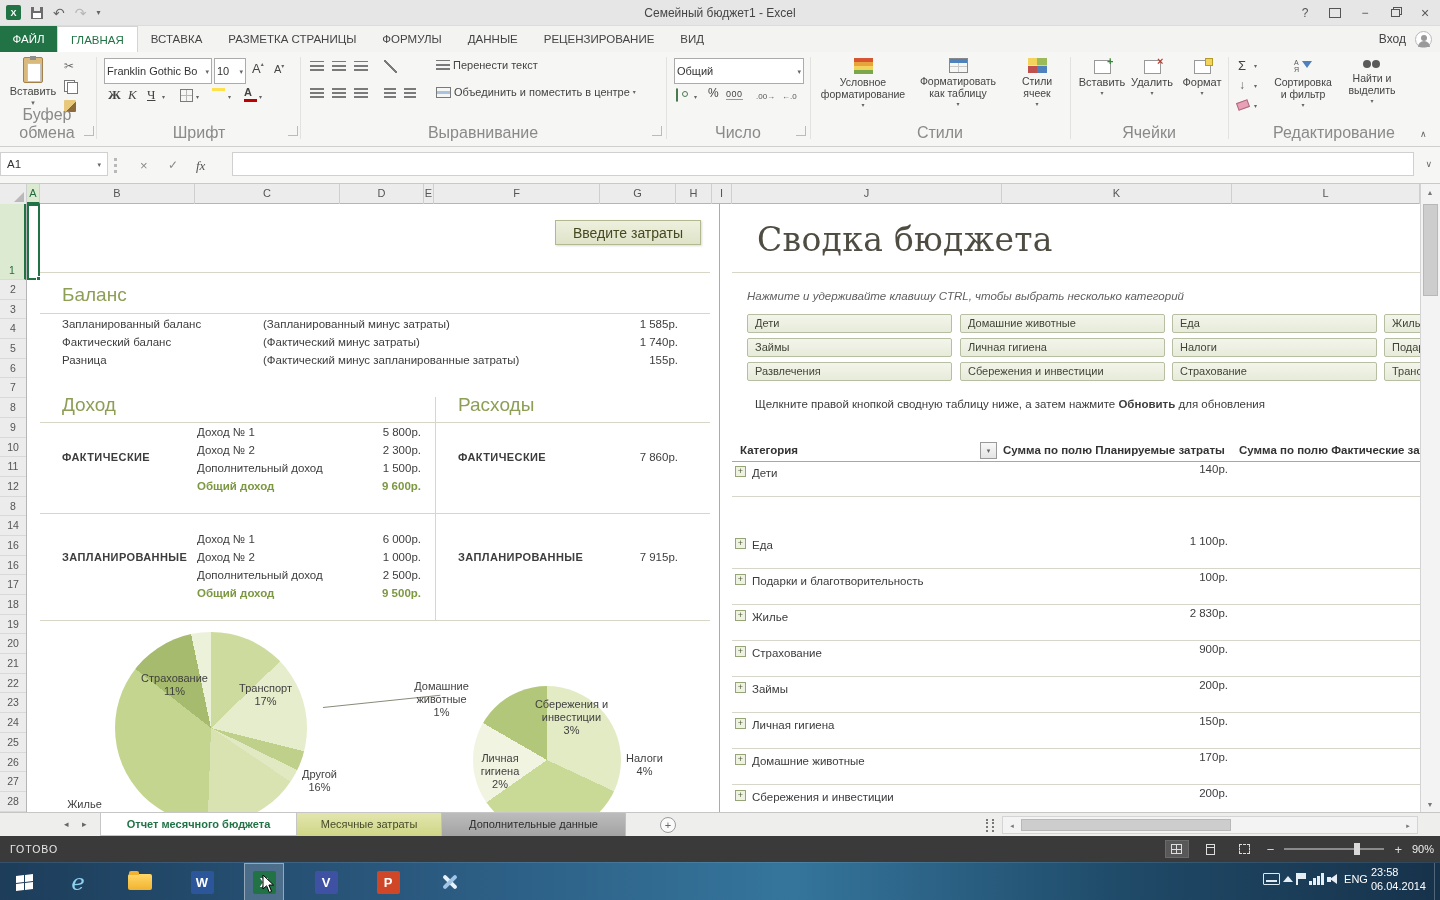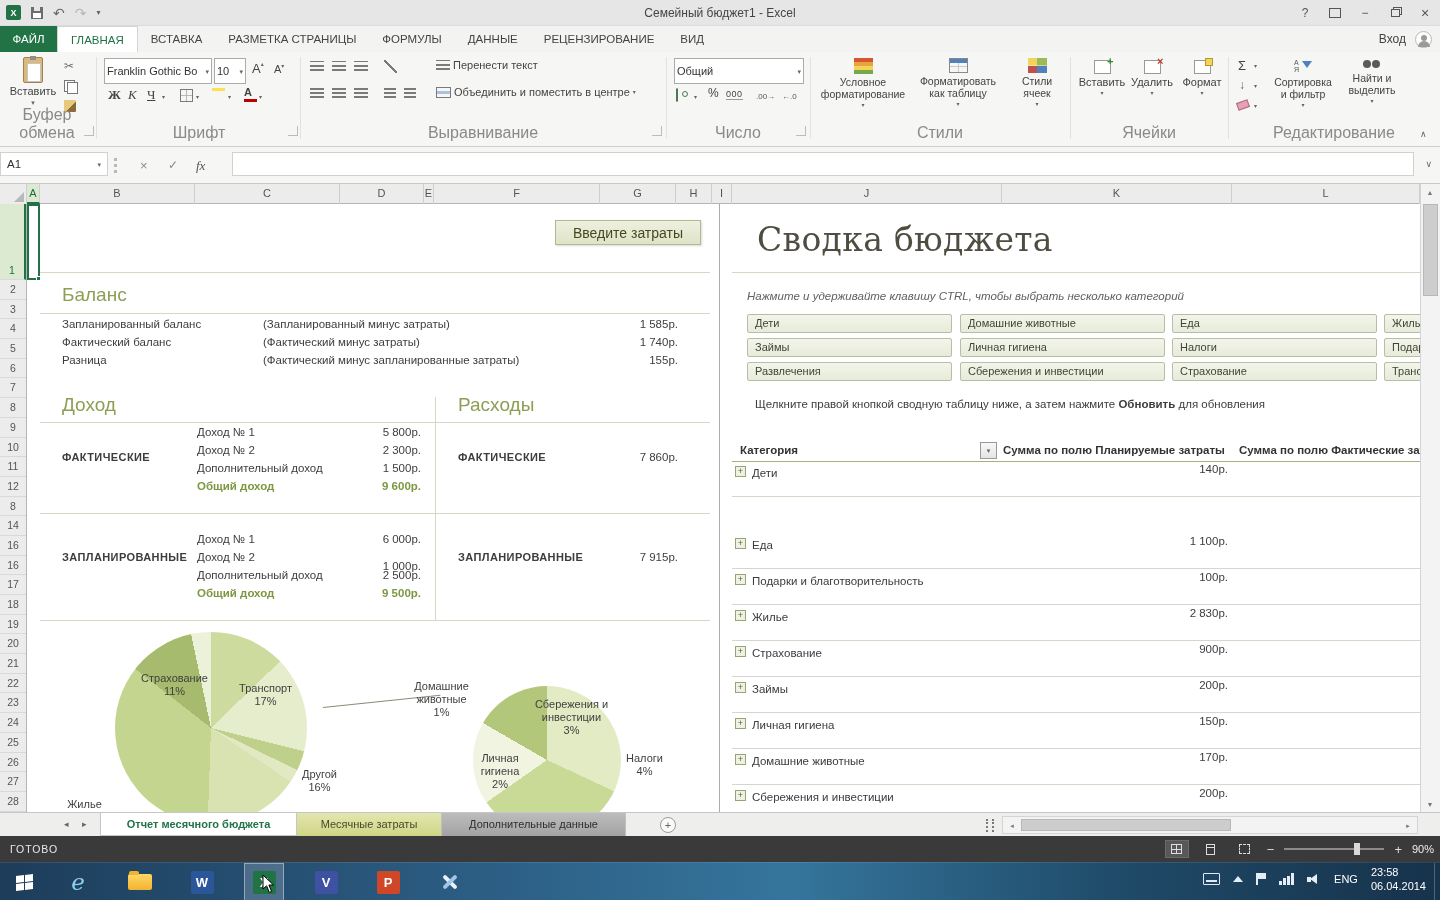--- a/index.html
+++ b/index.html
@@ -156,21 +156,21 @@
   .sq.word{background:#2b579a}.sq.word::before{content:"W"}
   .sq.excel{background:#217346}.sq.excel::before{content:"X"}
   .sq.visio{background:#3f51a3}.sq.visio::before{content:"V"}
   .sq.ppt{background:#d04727}.sq.ppt::before{content:"P"}
   .ie-e{color:#8ed0f0;font-size:23px;font-style:italic;font-family:"DejaVu Serif",serif}
   .folder{width:24px;height:16px;background:linear-gradient(#ffd867,#f2b22f);border-radius:2px;position:relative}
   .folder::before{content:"";position:absolute;left:1px;top:-3px;width:10px;height:4px;background:#f2b22f;border-radius:2px 2px 0 0}
   .tools{width:24px;height:24px;position:relative}
   .tools::before{content:"";position:absolute;left:3px;top:10px;width:18px;height:4px;background:#e8f2fa;border-radius:2px;transform:rotate(45deg)}
   .tools::after{content:"";position:absolute;left:3px;top:10px;width:18px;height:4px;background:#9fc6e8;border-radius:2px;transform:rotate(-45deg)}
-  .tray{position:absolute;right:14px;top:0;height:32px;display:flex;align-items:center;gap:13px}
+  .tray{position:absolute;right:14px;top:0;height:32px;display:flex;align-items:center;gap:3px}
   .kbd{width:17px;height:12px;border:1px solid #dfe9f2;border-radius:1px;position:relative}
   .kbd::after{content:"";position:absolute;left:2px;right:2px;bottom:2px;height:2px;background:#dfe9f2}
   .tri-up{width:0;height:0;border-left:5px solid transparent;border-right:5px solid transparent;border-bottom:6px solid #e6eef5}
   .flagic{width:10px;height:12px;border-left:2px solid #e6eef5;position:relative}
   .flagic::after{content:"";position:absolute;left:0;top:0;width:8px;height:6px;background:#e6eef5}
   .net{display:flex;align-items:flex-end;gap:1px;height:12px}
   .net span{width:3px;background:#e6eef5}
   .vol{width:14px;height:12px;position:relative}
   .vol::before{content:"";position:absolute;left:0;top:4px;width:4px;height:5px;background:#e6eef5}
   .vol::after{content:"";position:absolute;left:3px;top:1px;border-top:5.5px solid transparent;border-bottom:5.5px solid transparent;border-right:7px solid #e6eef5}
@@ -452,21 +452,21 @@
     <div class="abs lbl grn valr" style="left:300px;top:276px;width:94px">9 600р.</div>
     <div class="abs capslbl" style="left:431px;top:247px">ФАКТИЧЕСКИЕ</div>
     <div class="abs lbl valr" style="left:560px;top:247px;width:91px">7 860р.</div>
 
     <div class="abs rule" style="left:13px;top:309px;width:670px"></div>
 
     <div class="abs capslbl" style="left:35px;top:347px">ЗАПЛАНИРОВАННЫЕ</div>
     <div class="abs lbl" style="left:170px;top:329px">Доход № 1</div>
     <div class="abs lbl valr" style="left:300px;top:329px;width:94px">6 000р.</div>
     <div class="abs lbl" style="left:170px;top:347px">Доход № 2</div>
-    <div class="abs lbl valr" style="left:300px;top:356px;width:94px">1 000р.</div>
+    <div class="abs lbl valr" style="left:300px;top:347px;width:94px">1 000р.</div>
     <div class="abs lbl" style="left:170px;top:365px">Дополнительный доход</div>
     <div class="abs lbl valr" style="left:300px;top:365px;width:94px">2 500р.</div>
     <div class="abs lbl grn" style="left:170px;top:383px">Общий доход</div>
     <div class="abs lbl grn valr" style="left:300px;top:383px;width:94px">9 500р.</div>
     <div class="abs capslbl" style="left:431px;top:347px">ЗАПЛАНИРОВАННЫЕ</div>
     <div class="abs lbl valr" style="left:560px;top:347px;width:91px">7 915р.</div>
 
     <div class="abs rule" style="left:13px;top:416px;width:670px"></div>
 
     <div class="abs pie" style="left:88px;top:428px;width:192px;height:192px;background:conic-gradient(#cddc9e 0 46deg,#e6edcc 46deg 104deg,#bed089 104deg 116deg,#e0e9c2 116deg 124deg,#d8e3b1 124deg 182deg,#c3d58e 182deg 308deg,#a6bb6d 308deg 348deg,#ecf1da 348deg 360deg)"></div>

